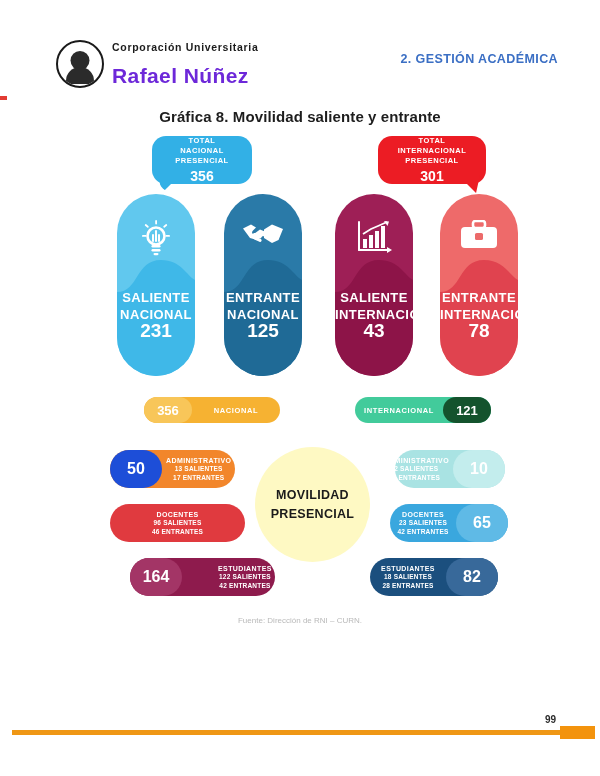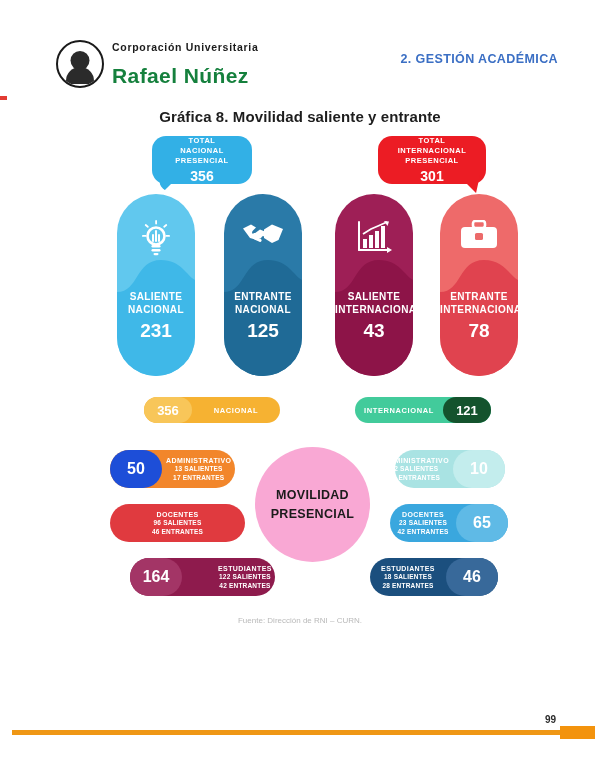--- a/index.html
+++ b/index.html
@@ -13,21 +13,21 @@
   .header{position:absolute;left:0;top:0;width:600px;height:100px;}
   .logo{position:absolute;left:56px;top:40px;display:flex;align-items:center;gap:8px;}
   .logo-seal{width:44px;height:44px;border-radius:50%;background:#ffffff;
     border:2px solid #1a1a1a;position:relative;overflow:hidden;}
   .logo-seal::before{content:"";position:absolute;left:50%;top:9px;transform:translateX(-50%);
     width:19px;height:19px;border-radius:50%;background:#2b2b2b;}
   .logo-seal::after{content:"";position:absolute;left:50%;top:25px;transform:translateX(-50%);
     width:28px;height:17px;border-radius:14px 14px 0 0;background:#2b2b2b;}
   .logo-text{line-height:1;}
   .logo-l1{font-size:10.5px;letter-spacing:.7px;color:#1b1b1b;font-weight:600;}
-  .logo-l2{font-size:21px;letter-spacing:.4px;color:#15803d;font-weight:700;margin-top:12px;}
+  .logo-l2{font-size:21px;letter-spacing:.4px;color:#6d28d9;font-weight:700;margin-top:12px;}
   .chapter{position:absolute;right:42px;top:52px;font-size:12.5px;font-weight:700;
     color:#3b6fc4;letter-spacing:.4px;}
   .red-tick{position:absolute;left:0;top:96px;width:7px;height:4px;background:#e23b33;}
 
   
   .fig-title{position:absolute;left:0;top:108px;width:600px;text-align:center;
     font-size:15px;font-weight:700;color:#1d1d1d;letter-spacing:.1px;}
 
   
   .banner{position:absolute;border-radius:14px;color:#fff;text-align:center;
@@ -40,42 +40,42 @@
     clip-path:polygon(0 0,100% 0,18% 100%);}
   #banner-internacional{left:378px;top:136px;width:108px;height:48px;background:#ec1c24;}
   #banner-internacional .tail{right:6px;background:#ec1c24;
     clip-path:polygon(0 0,100% 0,82% 100%);}
 
   
   .pill{position:absolute;width:78px;height:182px;border-radius:39px;overflow:hidden;
     color:#fff;text-align:center;}
   .pill .bottomwave{position:absolute;left:0;bottom:0;width:100%;height:118px;}
   .pill .ic{position:absolute;left:0;top:26px;width:100%;display:flex;justify-content:center;}
-  .pill .lbl{position:absolute;left:0;top:96px;width:100%;font-size:10px;font-weight:700;
+  .pill .lbl{position:absolute;left:0;top:96px;width:100%;font-size:13px;font-weight:700;
     line-height:1.3;letter-spacing:.4px;}
   .pill .val{position:absolute;left:0;top:126px;width:100%;font-size:19px;font-weight:700;}
   #pill-saliente-nacional{left:117px;top:194px;background:#61c8ee;}
   #pill-entrante-nacional{left:224px;top:194px;background:#2a7aa8;}
   #pill-saliente-internacional{left:335px;top:194px;background:#9e1f56;}
   #pill-entrante-internacional{left:440px;top:194px;background:#ee6a6a;}
 
   
   .totalbar{position:absolute;height:26px;border-radius:13px;display:flex;align-items:center;}
   .totalbar .badge{width:48px;height:26px;border-radius:13px;display:flex;align-items:center;
     justify-content:center;font-size:13px;font-weight:700;color:#fff;}
   .totalbar .tlabel{flex:1;text-align:center;font-size:7.5px;font-weight:700;
     color:#fff;letter-spacing:.6px;}
   #total-nacional{left:144px;top:397px;width:136px;background:#f6b232;}
   #total-nacional .badge{background:#f8c659;}
   #total-internacional{left:355px;top:397px;width:136px;background:#42cb9b;}
   #total-internacional .badge{background:#14532d;}
 
   
   #center-circle{position:absolute;left:255px;top:447px;width:115px;height:115px;
-    border-radius:50%;background:#f9a8d4;display:flex;flex-direction:column;
+    border-radius:50%;background:#fef9c3;display:flex;flex-direction:column;
     align-items:center;justify-content:center;}
   #center-circle span{font-size:12.5px;font-weight:700;color:#1b1b1b;line-height:1.45;
     letter-spacing:.3px;}
 
   
   .cat{position:absolute;height:38px;border-radius:19px;display:flex;align-items:center;
     color:#fff;}
   .cat .cbadge{width:52px;height:38px;border-radius:19px;display:flex;align-items:center;
     justify-content:center;font-size:16px;font-weight:700;flex:none;}
   .cat .ctext{flex:1;text-align:center;line-height:1.3;padding:0 4px;}
@@ -268,21 +268,21 @@
   </div>
   <div class="cat right" id="cat-doc-int">
     <div class="cbadge">65</div>
     <div class="ctext">
       <div class="ctitle">DOCENTES</div>
       <div class="cline">23 SALIENTES</div>
       <div class="cline">42 ENTRANTES</div>
     </div>
   </div>
   <div class="cat right" id="cat-est-int">
-    <div class="cbadge">46</div>
+    <div class="cbadge">82</div>
     <div class="ctext">
       <div class="ctitle">ESTUDIANTES</div>
       <div class="cline">18 SALIENTES</div>
       <div class="cline">28 ENTRANTES</div>
     </div>
   </div>
 
   <div class="source">Fuente: Dirección de RNI – CURN.</div>
 
   <div class="footer-page">99</div>

